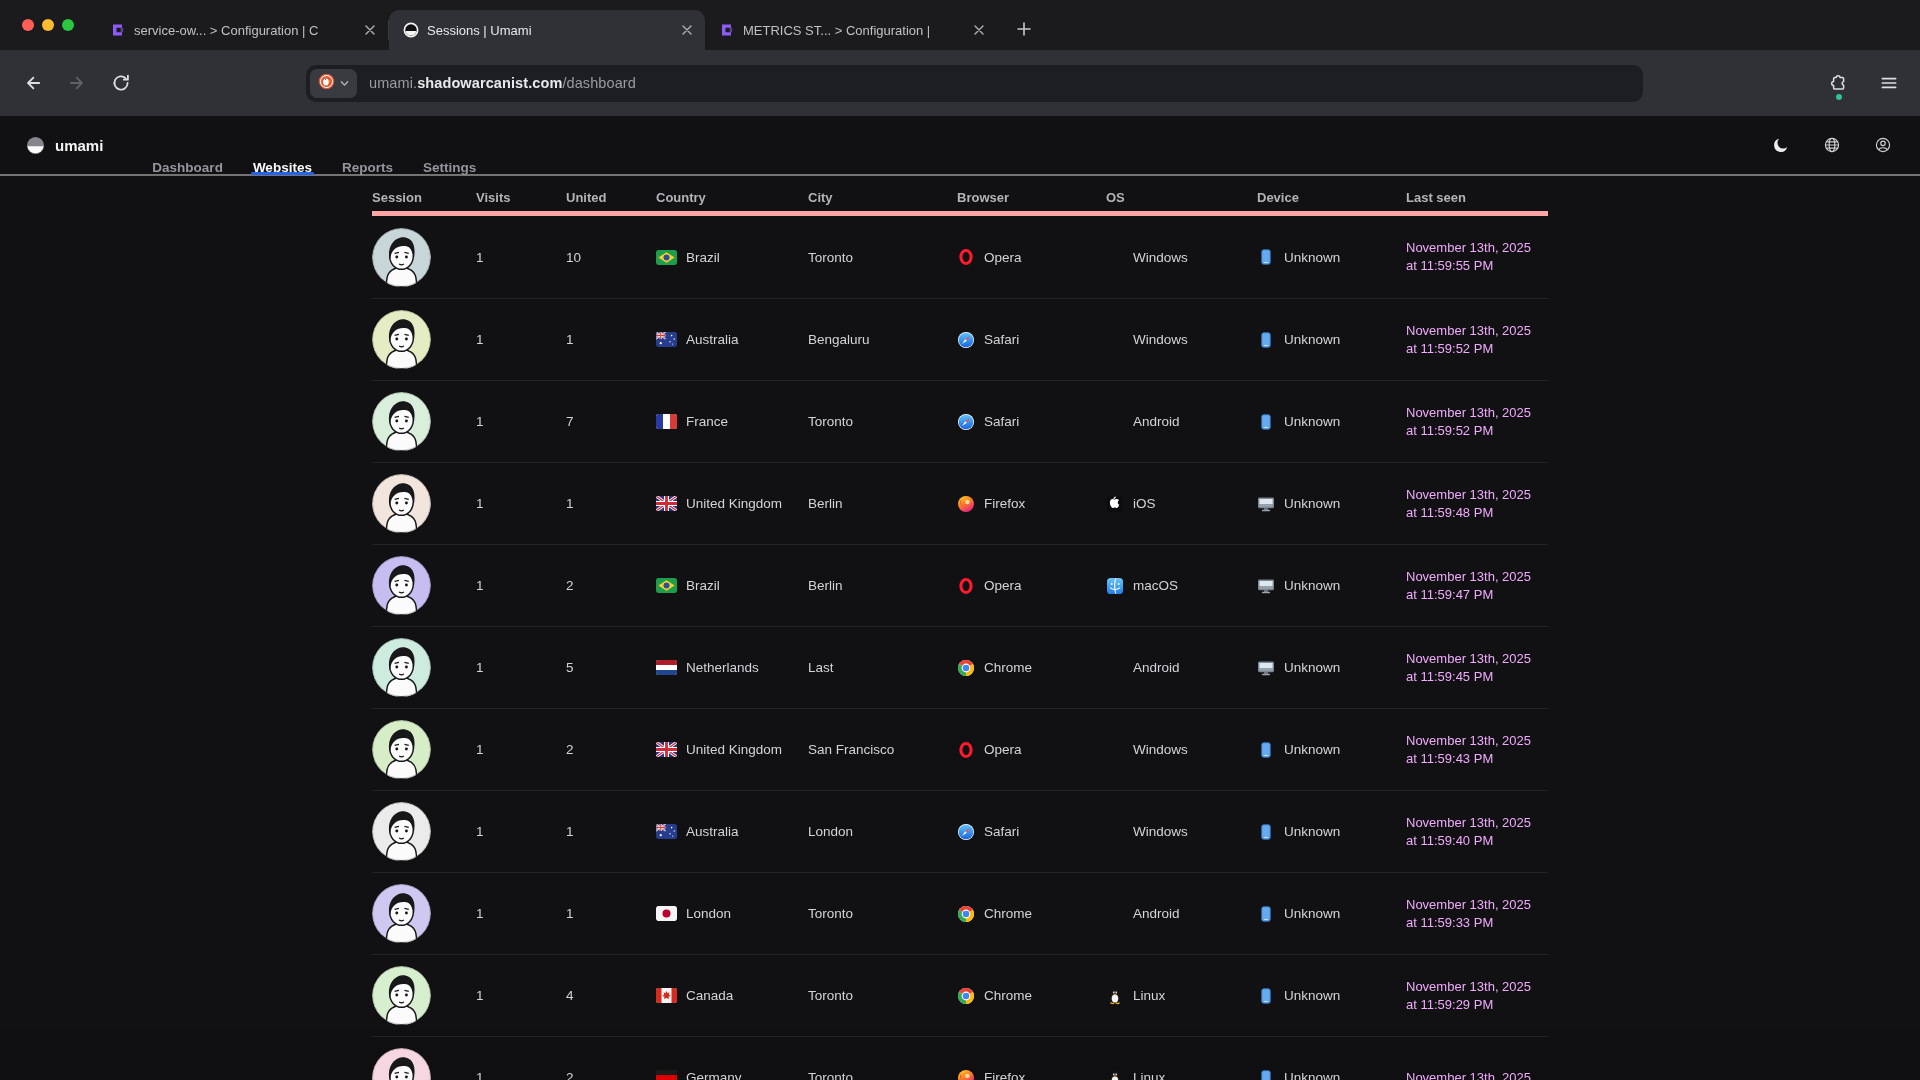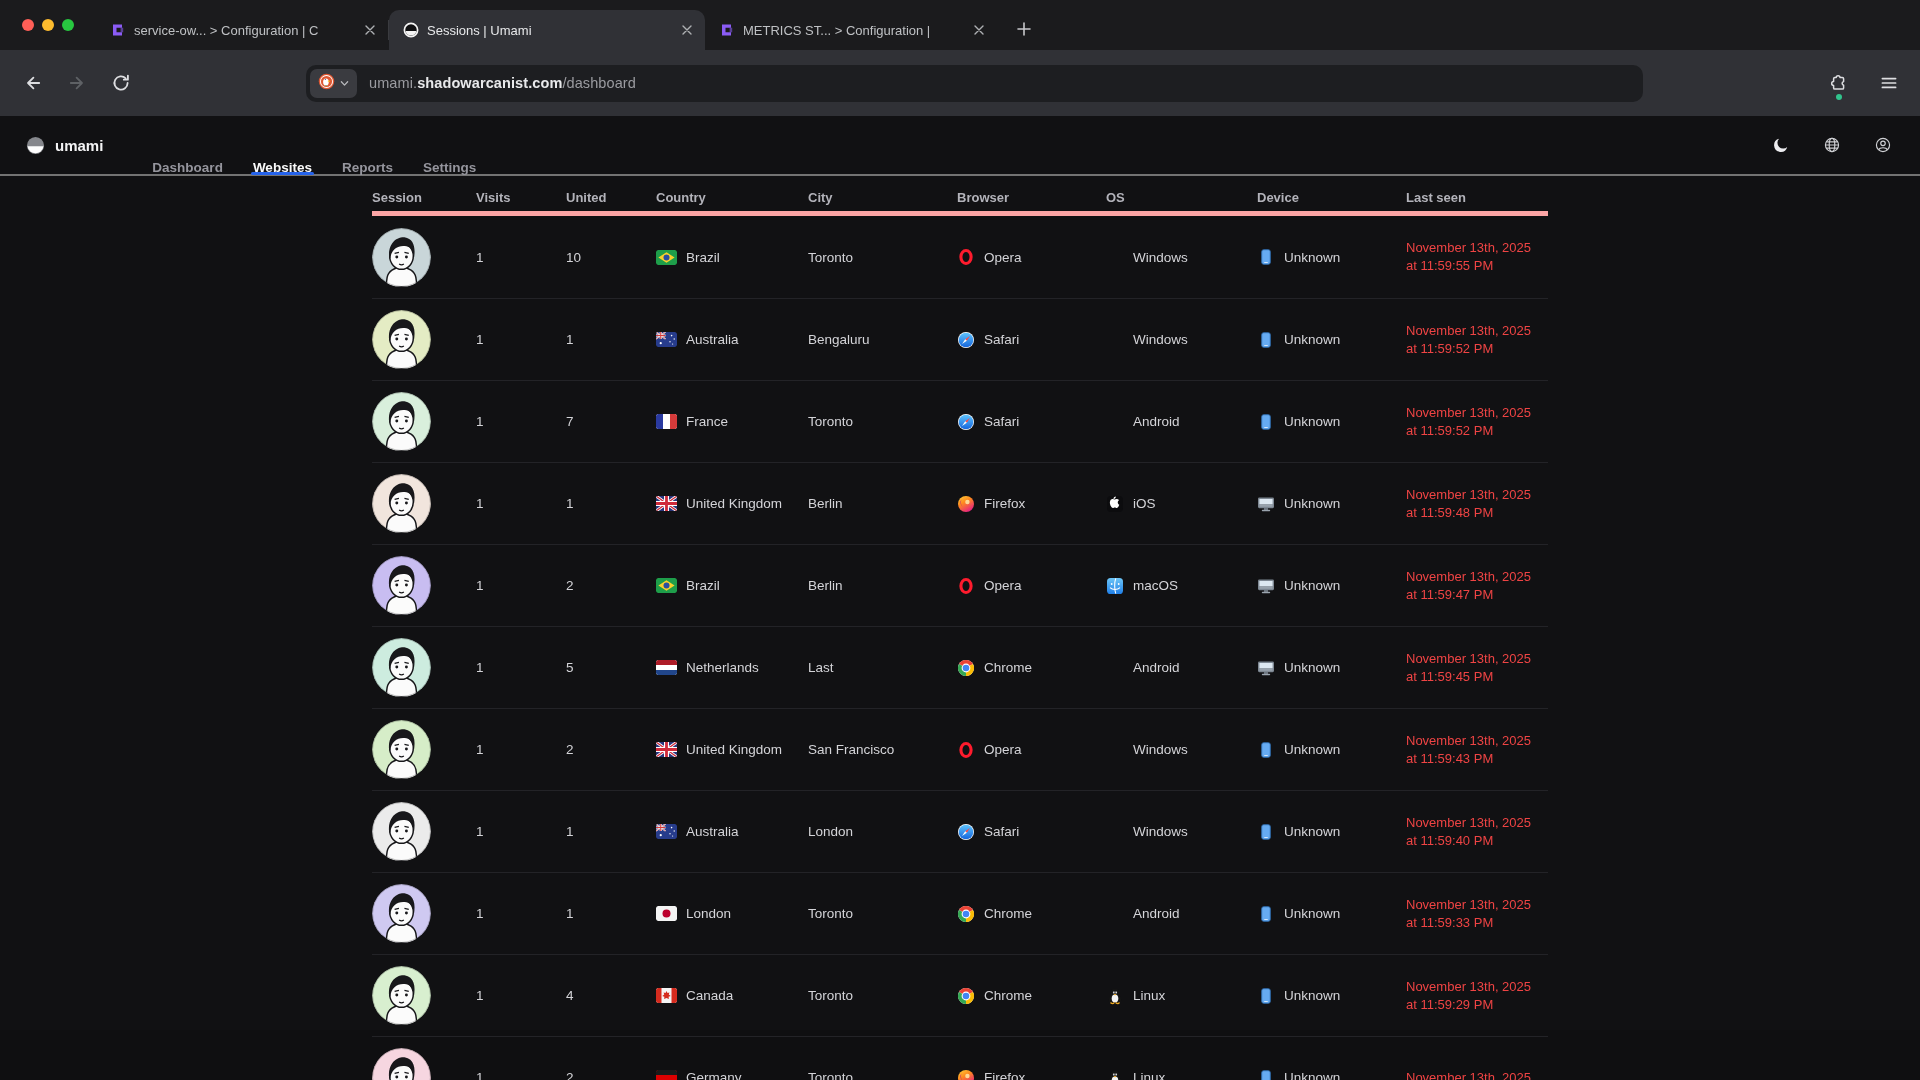--- a/index.html
+++ b/index.html
@@ -59,21 +59,21 @@
   .th { font-size:13px; font-weight:700; color:#b3b3ba; }
   .trow { height:82px; }
   .trow + .trow { border-top:1px solid #232327; }
   .cell { display:flex; align-items:center; gap:9px; font-size:13.5px; color:#d4d4d8; }
   .avatar { width:59px; height:59px; display:block; }
   .avatar svg { width:59px; height:59px; display:block; }
   .icon-slot { width:18px; height:18px; flex:none; display:flex; align-items:center; justify-content:center; }
   .icon-slot svg { width:18px; height:18px; display:block; }
   .flag-slot { width:21px; height:15px; flex:none; }
   .flag-slot svg { width:21px; height:15px; display:block; border-radius:2px; }
-  .seen { font-size:13px; line-height:1.38; color:#ef4444; }
+  .seen { font-size:13px; line-height:1.38; color:#f0abfc; }
 </style>
 </head>
 <body>
 
 <svg width="0" height="0" style="position:absolute">
     <defs>
       <clipPath id="avclip">
         <circle cx="30" cy="30" r="30"></circle>
       </clipPath>
     </defs>

